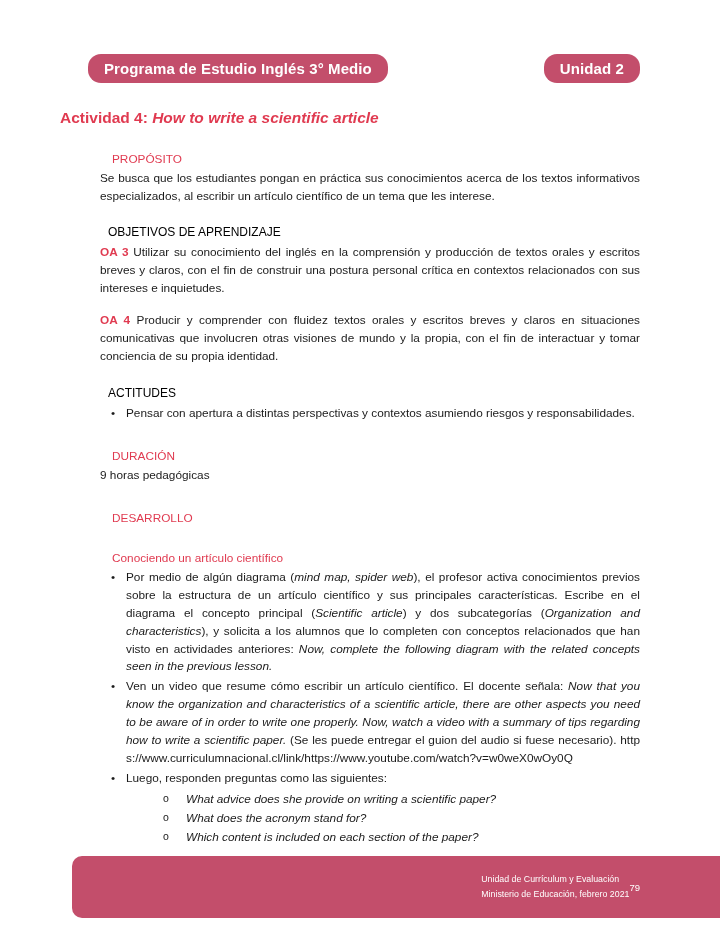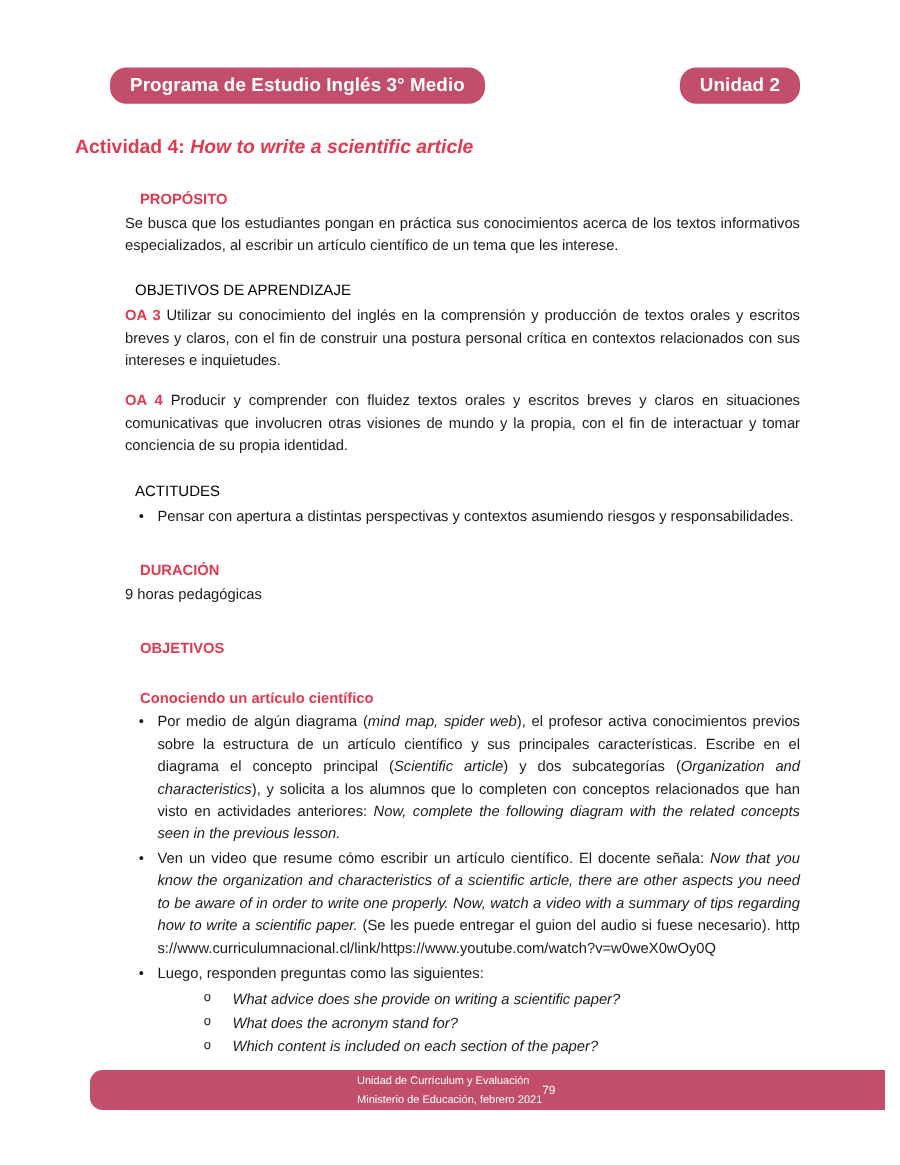--- a/index.html
+++ b/index.html
@@ -21,21 +21,21 @@
     padding:6px 16px;border-radius:13px;white-space:nowrap;letter-spacing:.1px;margin-top:20px;
   }
   
   .title{
     margin:26px 60px 0;text-align:left;color:var(--accent);
     font-size:15.5px;font-weight:700;line-height:1.2;
   }
   .title em{font-style:italic;}
   
   .content{margin:24px 80px 0 100px;}
-  .pink-heading{color:var(--accent);font-weight:700;font-size:11.8px;margin:0 0 4px;padding-left:12px;}
+  .pink-heading{color:var(--accent);font-weight:400;font-size:11.8px;margin:0 0 4px;padding-left:12px;}
   .plain-heading{color:#000000;font-weight:400;font-size:12px;margin:0 0 5px 8px;}
   .body-text{font-size:11.8px;line-height:1.52;text-align:justify;margin:0;}
   .oa-label{color:var(--accent);font-weight:700;}
   .gap-md{margin-top:14px;}
   .gap-lg{margin-top:20px;}
   .gap-xl{margin-top:26px;}
   
   ul.bullets{list-style:none;margin:2px 0 0;padding:0 0 0 26px;}
   li.bullet{
     position:relative;font-size:11.8px;line-height:1.52;text-align:justify;margin:0 0 2px;
@@ -44,23 +44,23 @@
   li.bullet em, .it{font-style:italic;}
   .url{word-break:break-all;}
   
   ul.sub{list-style:none;margin:2px 0 0;padding:0 0 0 60px;}
   li.sub-item{position:relative;font-size:11.8px;line-height:1.6;font-style:italic;}
   li.sub-item::before{
     content:"o";position:absolute;left:-23px;top:0;font-style:normal;font-size:10.5px;
   }
   
   .footer-bar{
-    position:absolute;left:72px;right:12px;top:856px;height:32px;
+    position:absolute;left:72px;right:0;top:856px;height:62px;
     background:var(--badge);border-radius:10px 0 0 10px;color:#ffffff;
-    display:flex;align-items:center;justify-content:center;
+    display:flex;align-items:center;justify-content:flex-end;
     padding:0 80px 0 30px;
   }
   .footer-lines{font-size:8.8px;line-height:1.75;}
   .page-number{font-size:9.5px;}
 </style>
 </head>
 <body>
 
 <div class="page">
 
@@ -81,21 +81,21 @@
     <p class="body-text gap-md"><span class="oa-label">OA 4</span><span> Producir y comprender con fluidez textos orales y escritos breves y claros en situaciones comunicativas que involucren otras visiones de mundo y la propia, con el fin de interactuar y tomar conciencia de su propia identidad.</span></p>
 
     <h2 class="plain-heading gap-lg">ACTITUDES</h2>
     <ul class="bullets">
       <li class="bullet">Pensar con apertura a distintas perspectivas y contextos asumiendo riesgos y responsabilidades.</li>
     </ul>
 
     <h2 class="pink-heading gap-xl">DURACIÓN</h2>
     <p class="body-text">9 horas pedagógicas</p>
 
-    <h2 class="pink-heading gap-xl">OBJETIVOS</h2>
+    <h2 class="pink-heading gap-xl">DESARROLLO</h2>
 
     <h3 class="pink-heading gap-xl">Conociendo un artículo científico</h3>
 
     <ul class="bullets">
       <li class="bullet"><span>Por medio de algún diagrama (</span><em>mind map, spider web</em><span>), el profesor activa conocimientos previos sobre la estructura de un artículo científico y sus principales características. Escribe en el diagrama el concepto principal (</span><em>Scientific article</em><span>) y dos subcategorías (</span><em>Organization and characteristics</em><span>), y solicita a los alumnos que lo completen con conceptos relacionados que han visto en actividades anteriores: </span><em>Now, complete the following diagram with the related concepts seen in the previous lesson.</em></li>
 
       <li class="bullet"><span>Ven un video que resume cómo escribir un artículo científico. El docente señala: </span><em>Now that you know the organization and characteristics of a scientific article, there are other aspects you need to be aware of in order to write one properly. Now, watch a video with a summary of tips regarding how to write a scientific paper.</em><span> (Se les puede entregar el guion del audio si fuese necesario). </span><span class="url">https://www.curriculumnacional.cl/link/https://www.youtube.com/watch?v=w0weX0wOy0Q</span></li>
 
       <li class="bullet"><span>Luego, responden preguntas como las siguientes:</span>
         <ul class="sub">

